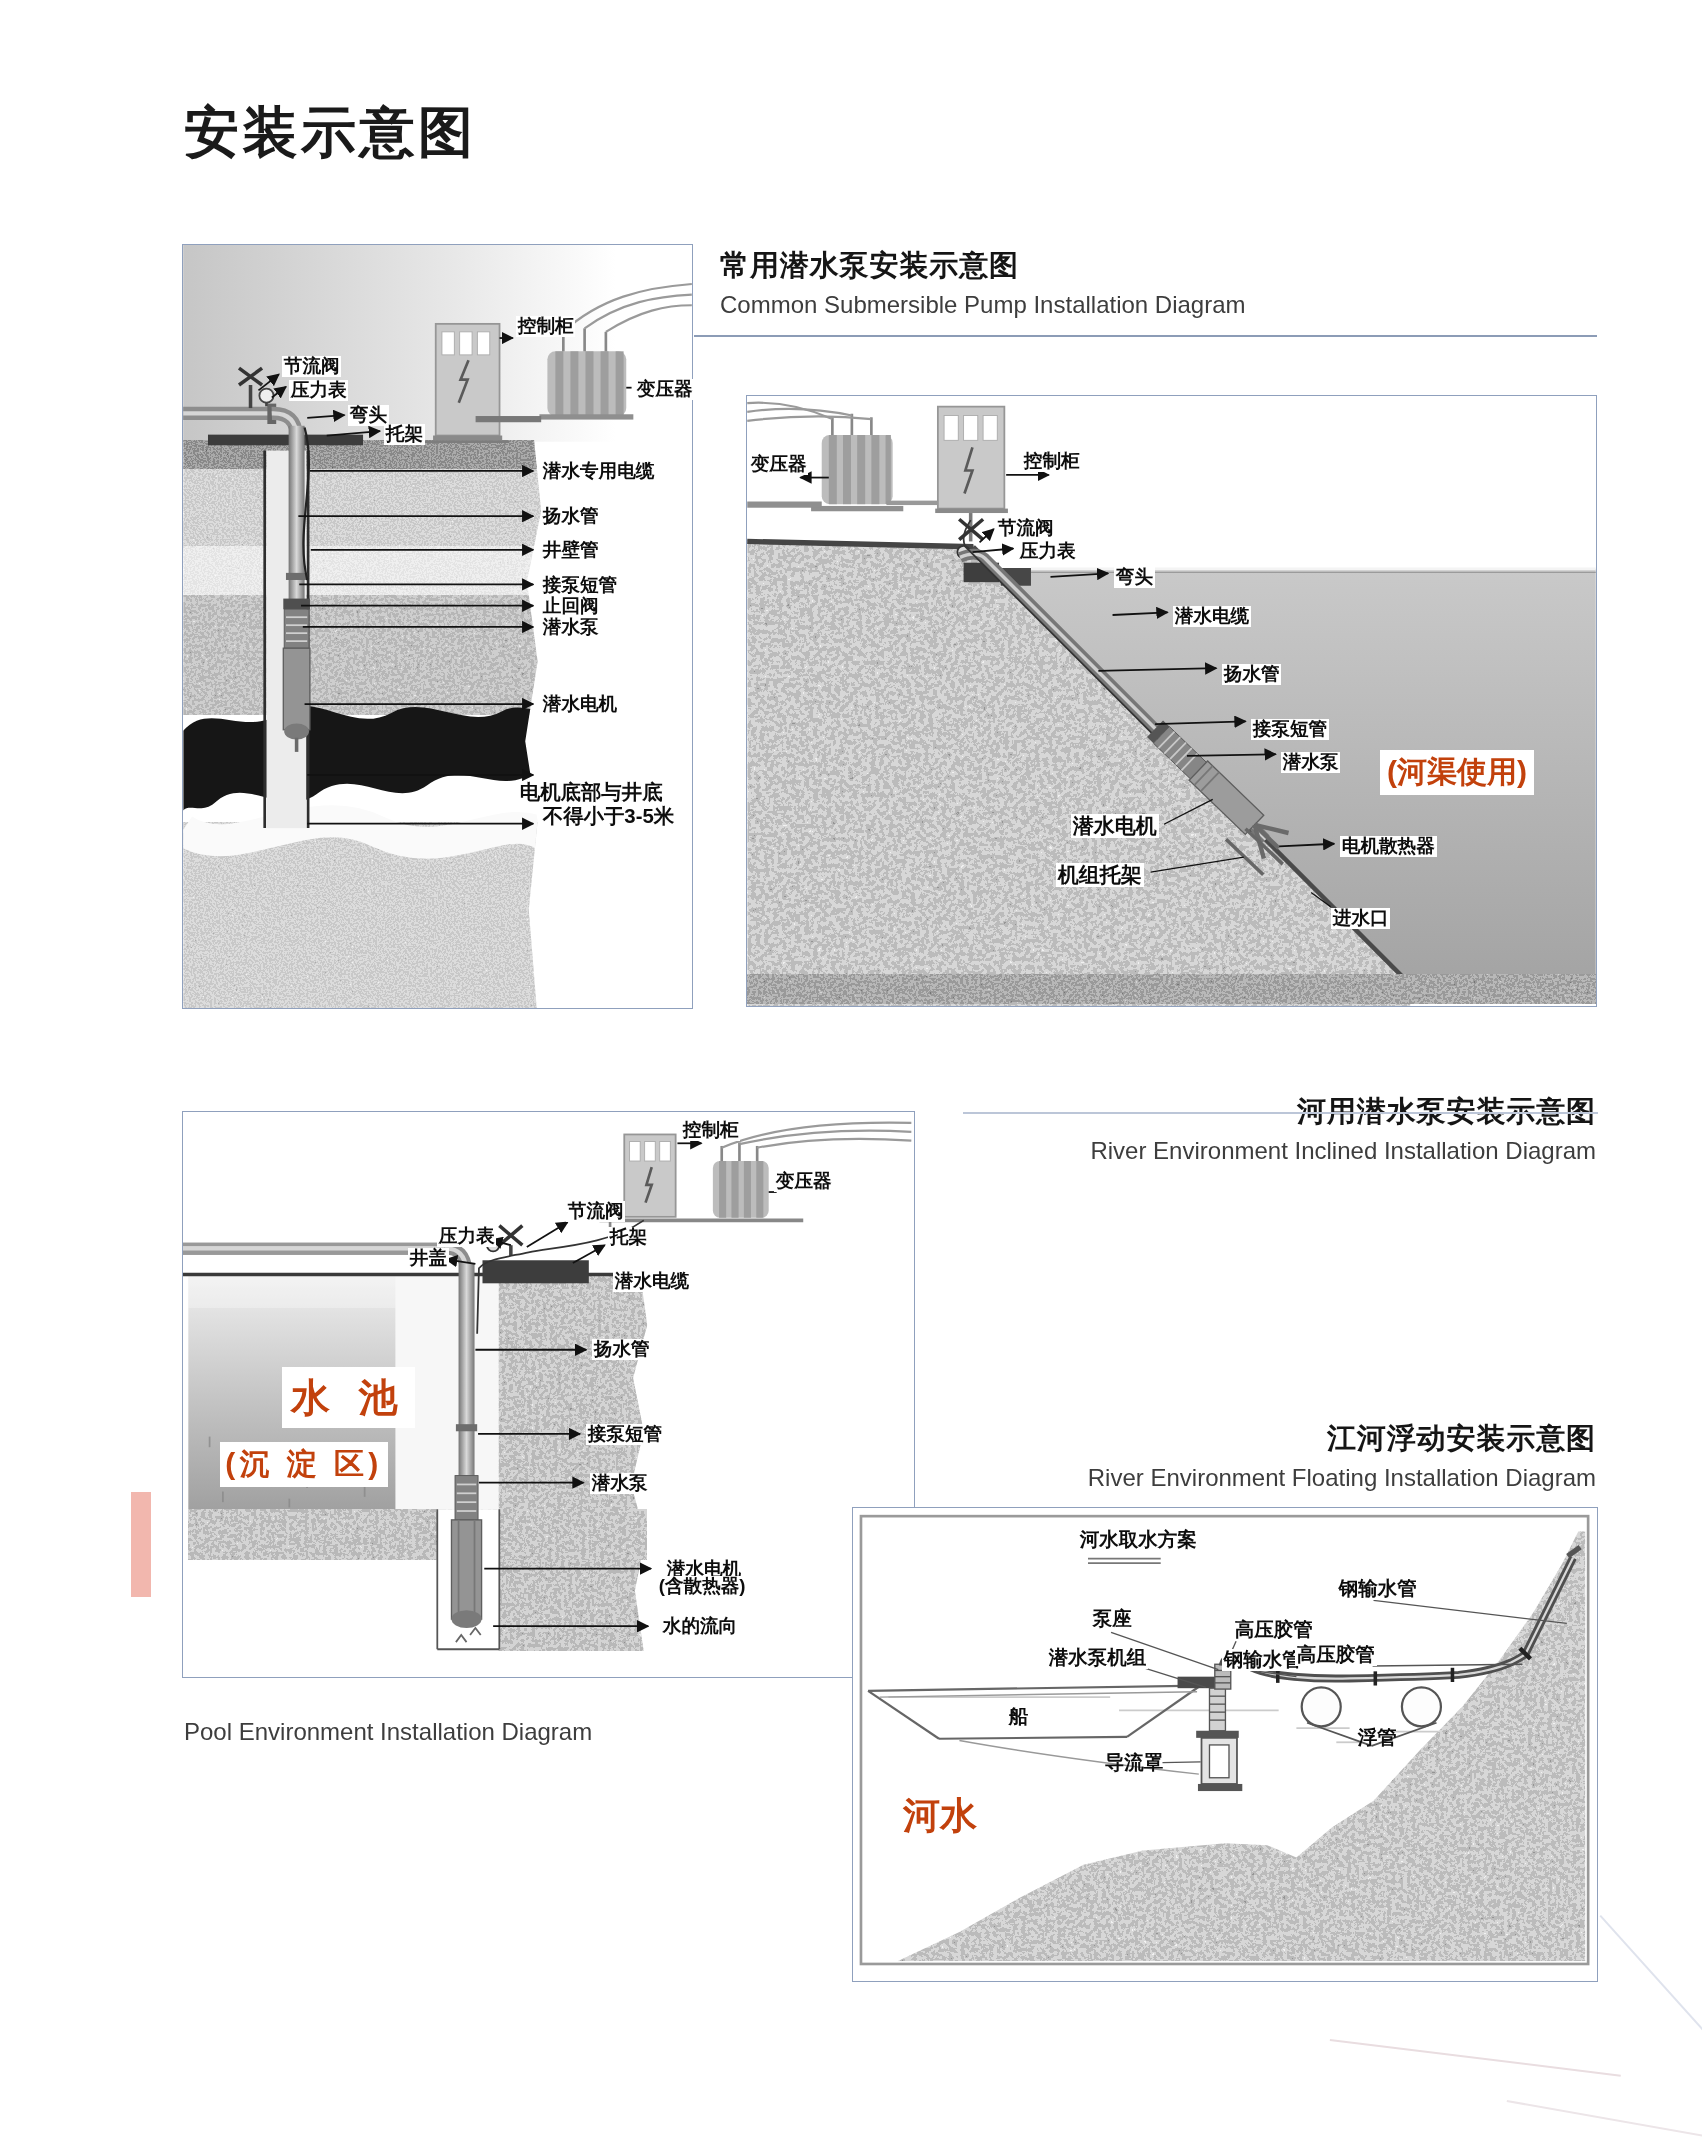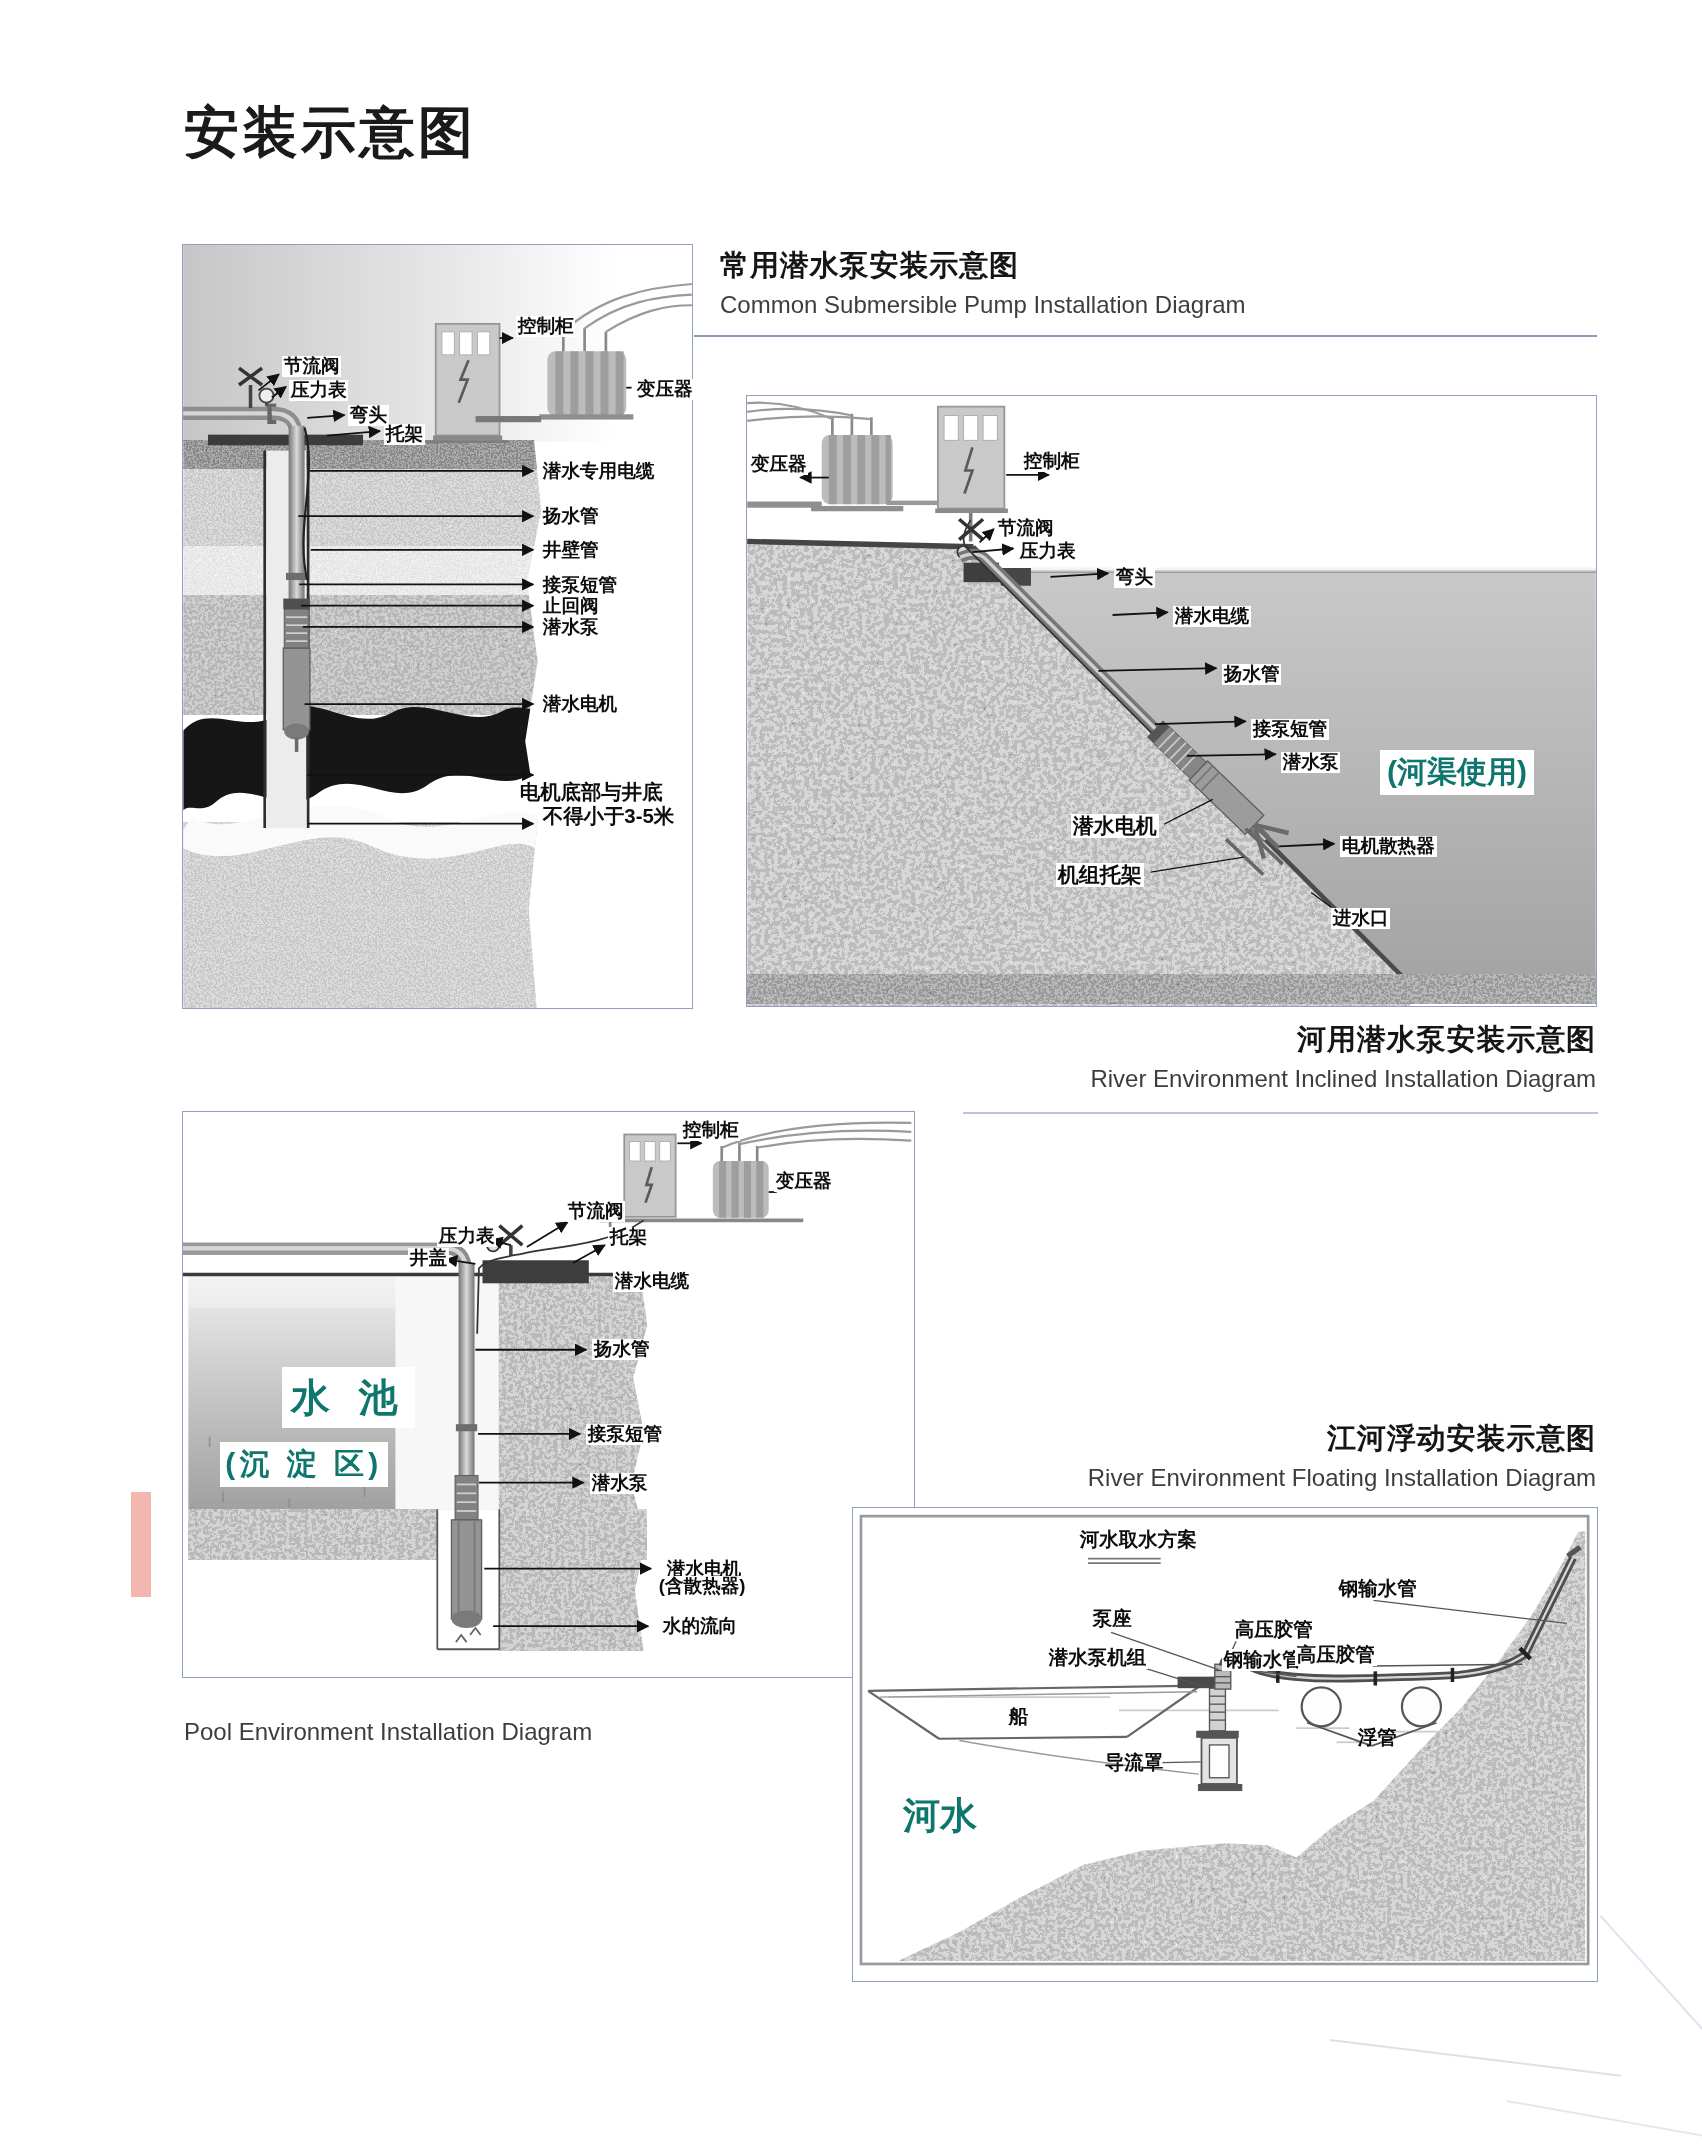--- a/index.html
+++ b/index.html
@@ -14,38 +14,38 @@
   .h-cn{font-size:29px;font-weight:bold;color:#151515;letter-spacing:0.9px;}
   .h-en{font-size:24px;color:#3d3d3d;margin-top:5.3px;}
   .sep{position:absolute;height:1.8px;}
   
   .panel{position:absolute;border:1.8px solid #8fa0bd;background:#fff;box-sizing:content-box;}
   .panel svg{display:block;}
   
   .lb{position:absolute;font-size:18.6px;font-weight:bold;line-height:1.12;color:#0d0d0d;
       background:#fff;padding:0 1.8px;white-space:nowrap;}
   .lb4{font-size:19.5px;}
-  .big-cn{position:absolute;font-weight:bold;color:#0f766e;background:#fff;white-space:nowrap;}
+  .big-cn{position:absolute;font-weight:bold;color:#c2410c;background:#fff;white-space:nowrap;}
   .crease{position:absolute;height:1.8px;transform-origin:0 0;}
   .pinkbar{position:absolute;left:131px;top:1492px;width:19.5px;height:105px;background:#f2b7ae;}
 </style>
 </head>
 <body>
 
 <div id="page">
 
   <div class="title-cn">安装示意图</div>
 
   <div class="abs" style="left:720px;top:246px;">
     <div class="h-cn">常用潜水泵安装示意图</div>
     <div class="h-en">Common Submersible Pump Installation Diagram</div>
   </div>
   <div class="sep" style="left:694px;top:335px;width:903px;background:#8c9cb6;"></div>
 
-  <div class="abs" style="right:106px;top:1020px;text-align:right;">
+  <div class="abs" style="right:106px;top:1092px;text-align:right;">
     <div class="h-cn">河用潜水泵安装示意图</div>
     <div class="h-en">River Environment Inclined Installation Diagram</div>
   </div>
   <div class="sep" style="left:963px;top:1112px;width:635px;background:#bcc6d8;"></div>
 
   <div class="abs" style="left:184px;top:1713px;">
     <div class="h-en">Pool Environment Installation Diagram</div>
   </div>
 
   <div class="abs" style="right:106px;top:1419px;text-align:right;">

